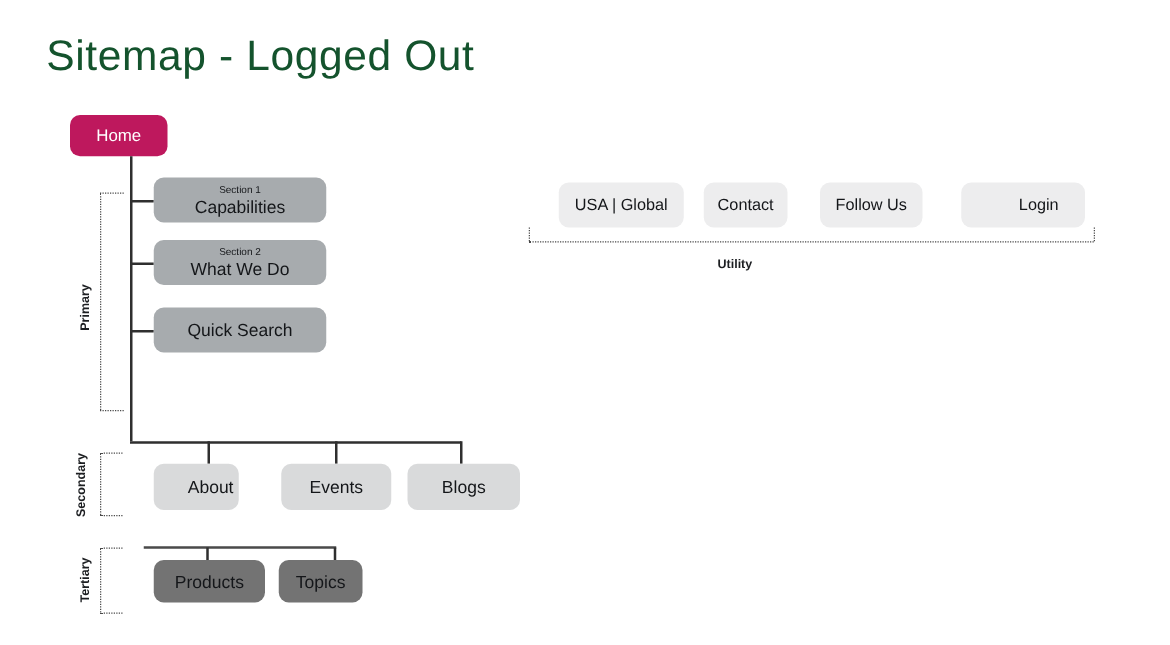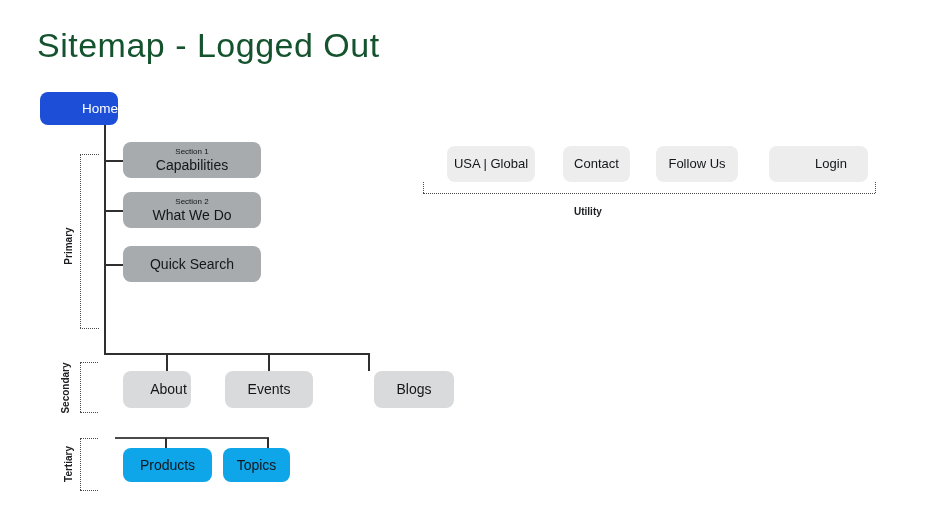--- a/index.html
+++ b/index.html
@@ -29,30 +29,29 @@
     align-items: center;
     justify-content: center;
     text-align: center;
     color: #141619;
     line-height: 1.15;
   }
   .node .tag   { font-size: 8px; }
   .node .label { font-size: 14px; }
 
   .home-node {
-    left: 40px; top: 92px; width: 78px; height: 33px;
-    background: #1d4ed8;
+    left: 56px; top: 92px; width: 78px; height: 33px;
+    background: #be185d;
     color: #ffffff;
-    align-items: flex-end;
   }
   .home-node .label { font-size: 13.5px; }
 
   .primary-node   { background: #a7abae; width: 138px; height: 36px; left: 123px; }
   .secondary-node { background: #d9dadb; height: 37px; top: 371px; }
-  .tertiary-node  { background: #0ea5e9; height: 34px; top: 448px; }
+  .tertiary-node  { background: #737373; height: 34px; top: 448px; }
   .utility-node   { background: #ededee; height: 36px; top: 146px; }
   .secondary-node .label, .tertiary-node .label { font-size: 14px; }
   .utility-node .label { font-size: 13px; }
 
   
   .vline { width: 1.5px; background: #2f2f2f; }
   .hline { height: 1.5px; background: #2f2f2f; }
   .thick { background: #4a4a4a; }
 
   
@@ -116,21 +115,21 @@
   <div class="abs vline" style="left:166px; top:353px; height:18px;"></div>
   <div class="abs vline" style="left:268px; top:353px; height:18px;"></div>
   <div class="abs vline" style="left:368px; top:353px; height:18px;"></div>
 
   <div class="abs node secondary-node" style="left:123px; width:68px;padding-left:23px;">
     <span class="label">About</span>
   </div>
   <div class="abs node secondary-node" style="left:225px; width:88px;">
     <span class="label">Events</span>
   </div>
-  <div class="abs node secondary-node" style="left:326px; width:80px;margin-left:48px;">
+  <div class="abs node secondary-node" style="left:326px; width:90px;">
     <span class="label">Blogs</span>
   </div>
 
   <div class="abs dot-v" style="left:80px; top:362px; height:50px;"></div>
   <div class="abs dot-h" style="left:80px; top:362px; width:18px;"></div>
   <div class="abs dot-h" style="left:80px; top:412px; width:18px;"></div>
   <div class="abs tier-label" style="left:27px; top:381px;">Secondary</div>
 
   <div class="abs hline thick" style="left:115px; top:437px; width:154px; height:2px;"></div>
   <div class="abs vline" style="left:165px; top:438px; height:10px;"></div>
@@ -141,21 +140,21 @@
   </div>
   <div class="abs node tertiary-node" style="left:223px; width:67px;">
     <span class="label">Topics</span>
   </div>
 
   <div class="abs dot-v" style="left:80px; top:438px; height:52px;"></div>
   <div class="abs dot-h" style="left:80px; top:438px; width:18px;"></div>
   <div class="abs dot-h" style="left:80px; top:490px; width:18px;"></div>
   <div class="abs tier-label" style="left:30px; top:457px;">Tertiary</div>
 
-  <div class="abs node utility-node" style="left:447px; width:88px;">
+  <div class="abs node utility-node" style="left:447px; width:100px;">
     <span class="label">USA | Global</span>
   </div>
   <div class="abs node utility-node" style="left:563px; width:67px;">
     <span class="label">Contact</span>
   </div>
   <div class="abs node utility-node" style="left:656px; width:82px;">
     <span class="label">Follow Us</span>
   </div>
   <div class="abs node utility-node" style="left:769px; width:99px;padding-left:25px;">
     <span class="label">Login</span>

